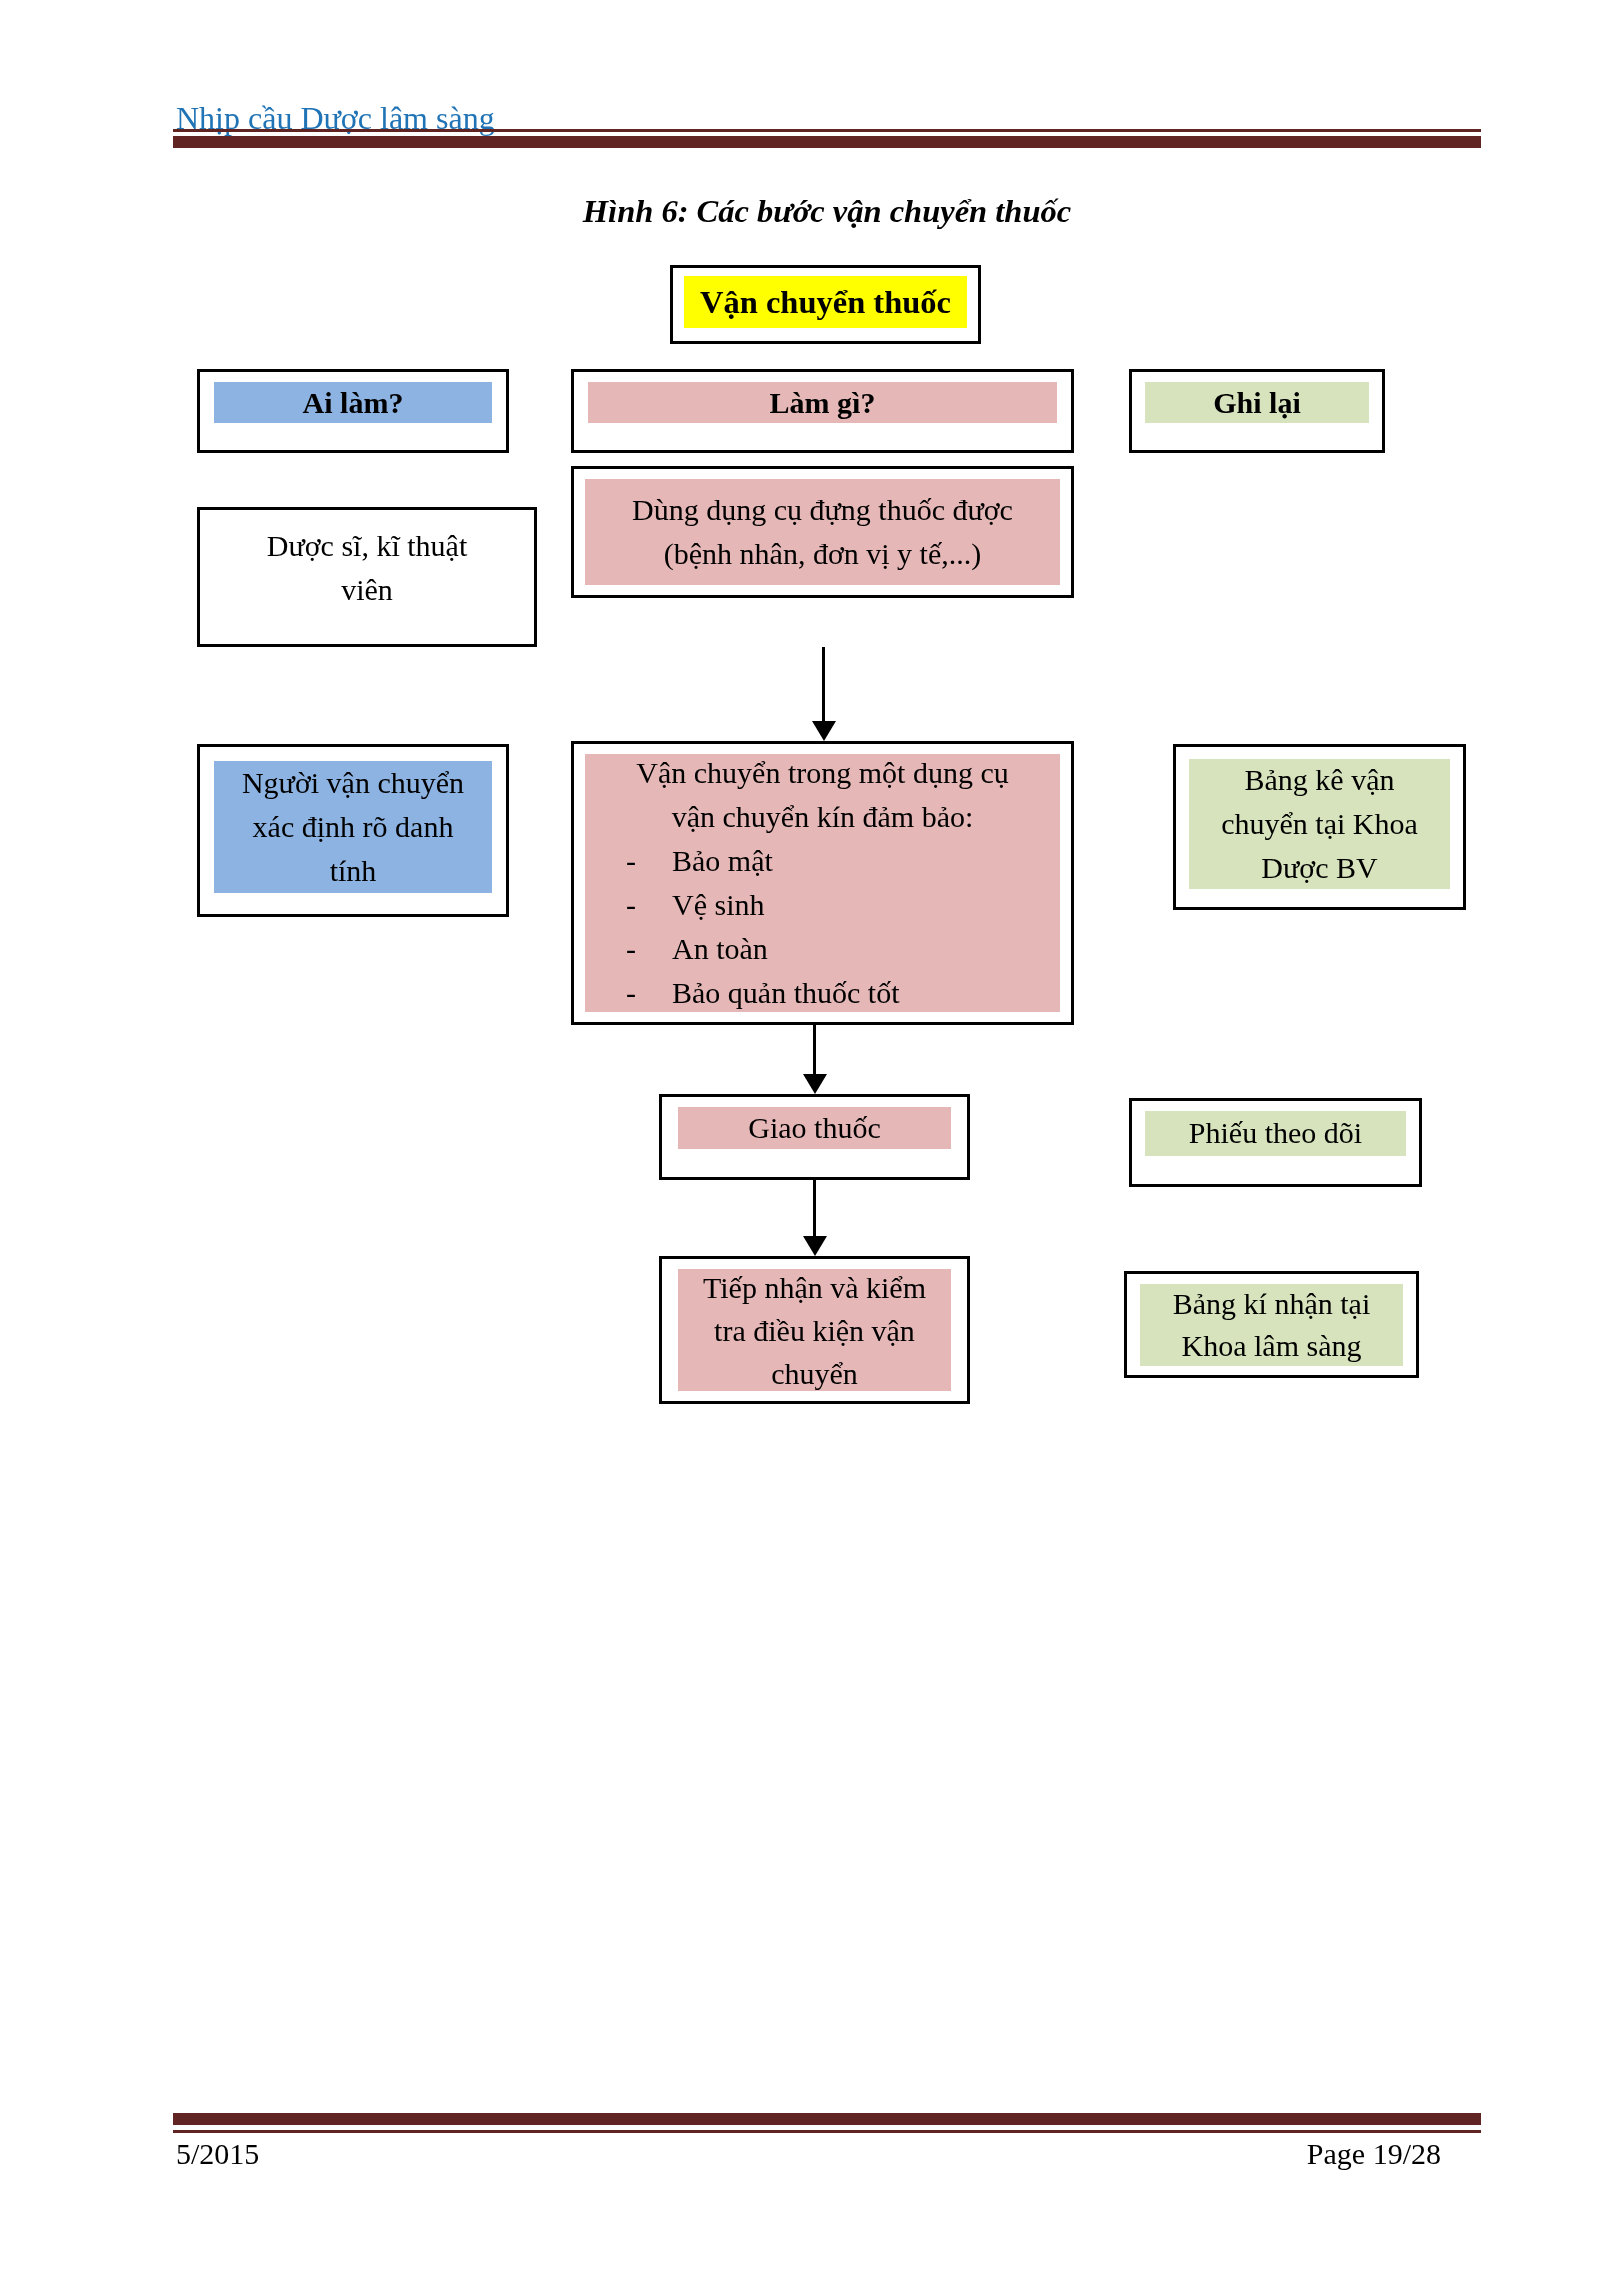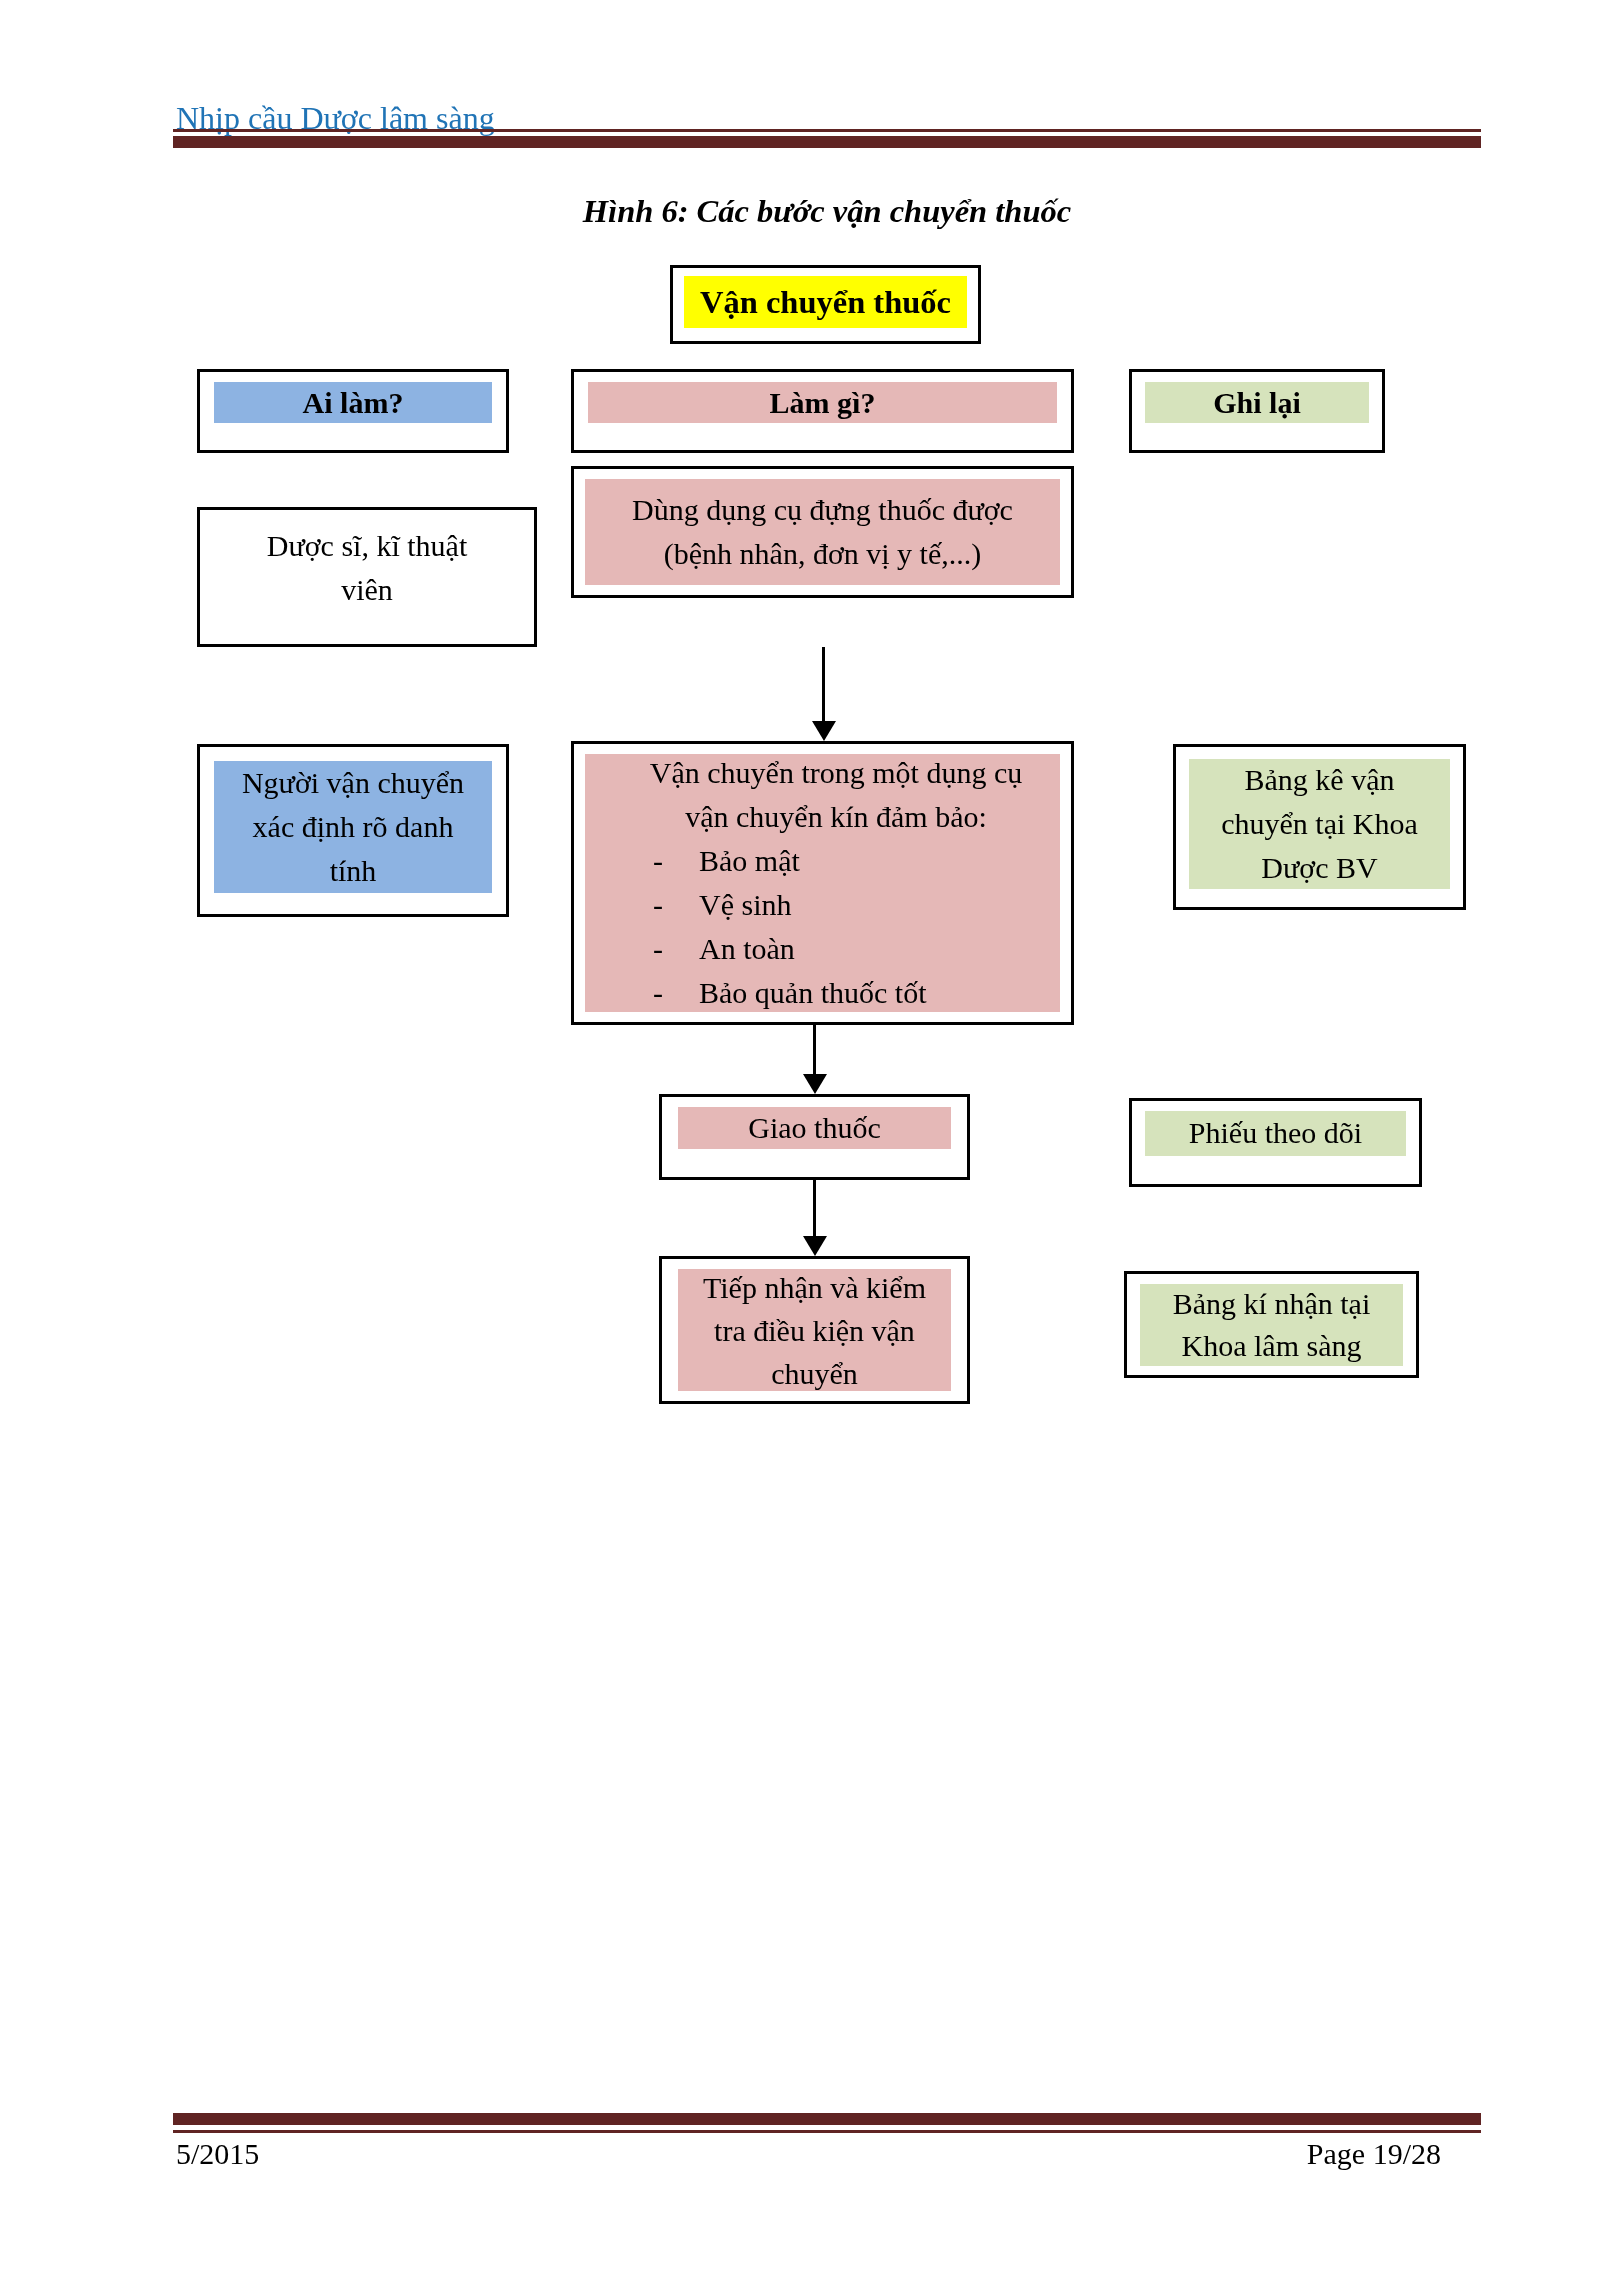--- a/index.html
+++ b/index.html
@@ -107,21 +107,21 @@
     </div>
 
     <div class="box" style="left:197px; top:744px; width:312px; height:173px;">
       <div class="fill" style="inset: 13.5px 14.3px 21.4px; background-color: rgb(141, 179, 226);">
         <div>Người vận chuyển</div>
         <div>xác định rõ danh</div>
         <div>tính</div>
       </div>
     </div>
     <div class="box" style="left:571px; top:741px; width:503px; height:284px;">
-      <div class="fill" style="inset: 10.3px 11px; background-color: rgb(229, 184, 183); padding-left: 27px;">
+      <div class="fill" style="inset: 10.3px 11px; background-color: rgb(229, 184, 183);">
         <div>Vận chuyển trong một dụng cụ</div>
         <div>vận chuyển kín đảm bảo:</div>
         <div class="li-row">
           <span class="li-dash">-</span>
           <span>Bảo mật</span>
         </div>
         <div class="li-row">
           <span class="li-dash">-</span>
           <span>Vệ sinh</span>
         </div>

